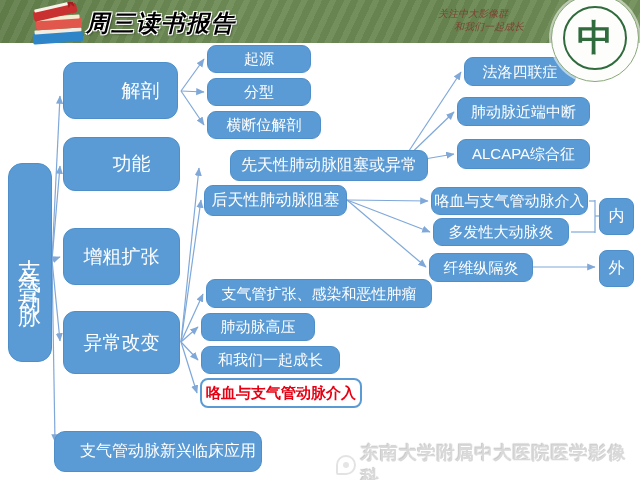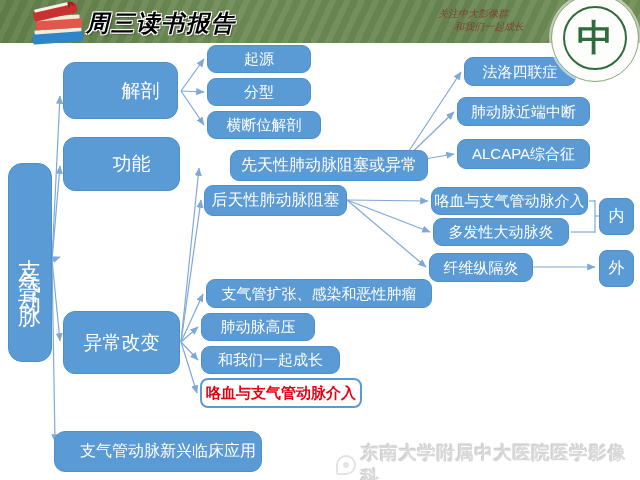--- a/index.html
+++ b/index.html
@@ -116,20 +116,21 @@
       <line x1="571" y1="232" x2="595" y2="232"></line>
       <line x1="595" y1="200" x2="595" y2="233"></line>
       <line x1="595" y1="216" x2="599" y2="216"></line>
     </g>
   </svg>
 
   <div class="n root" style="left:8px;top:163px;width:44px;height:199px;">支气管动脉</div>
 
   <div class="n lv1" style="left:63px;top:62px;width:115px;height:57px;padding-left:40px;">解剖</div>
   <div class="n lv1" style="left:63px;top:137px;width:117px;height:54px;padding-left:20px;">功能</div>
+  <div class="n lv1" style="left:63px;top:228px;width:117px;height:57px;">增粗扩张</div>
   <div class="n lv1" style="left:63px;top:311px;width:117px;height:63px;">异常改变</div>
   <div class="n" style="left:54px;top:431px;width:208px;height:41px;font-size:16px;border-radius:11px;padding-left:20px;">支气管动脉新兴临床应用</div>
 
   <div class="n" style="left:207px;top:45px;width:104px;height:28px;">起源</div>
   <div class="n" style="left:207px;top:78px;width:104px;height:28px;">分型</div>
   <div class="n" style="left:207px;top:111px;width:114px;height:28px;">横断位解剖</div>
 
   <div class="n" style="left:202px;top:150px;width:198px;height:31px;font-size:16px;margin-left:28px;">先天性肺动脉阻塞或异常</div>
   <div class="n" style="left:204px;top:185px;width:143px;height:31px;font-size:16px;">后天性肺动脉阻塞</div>
 

